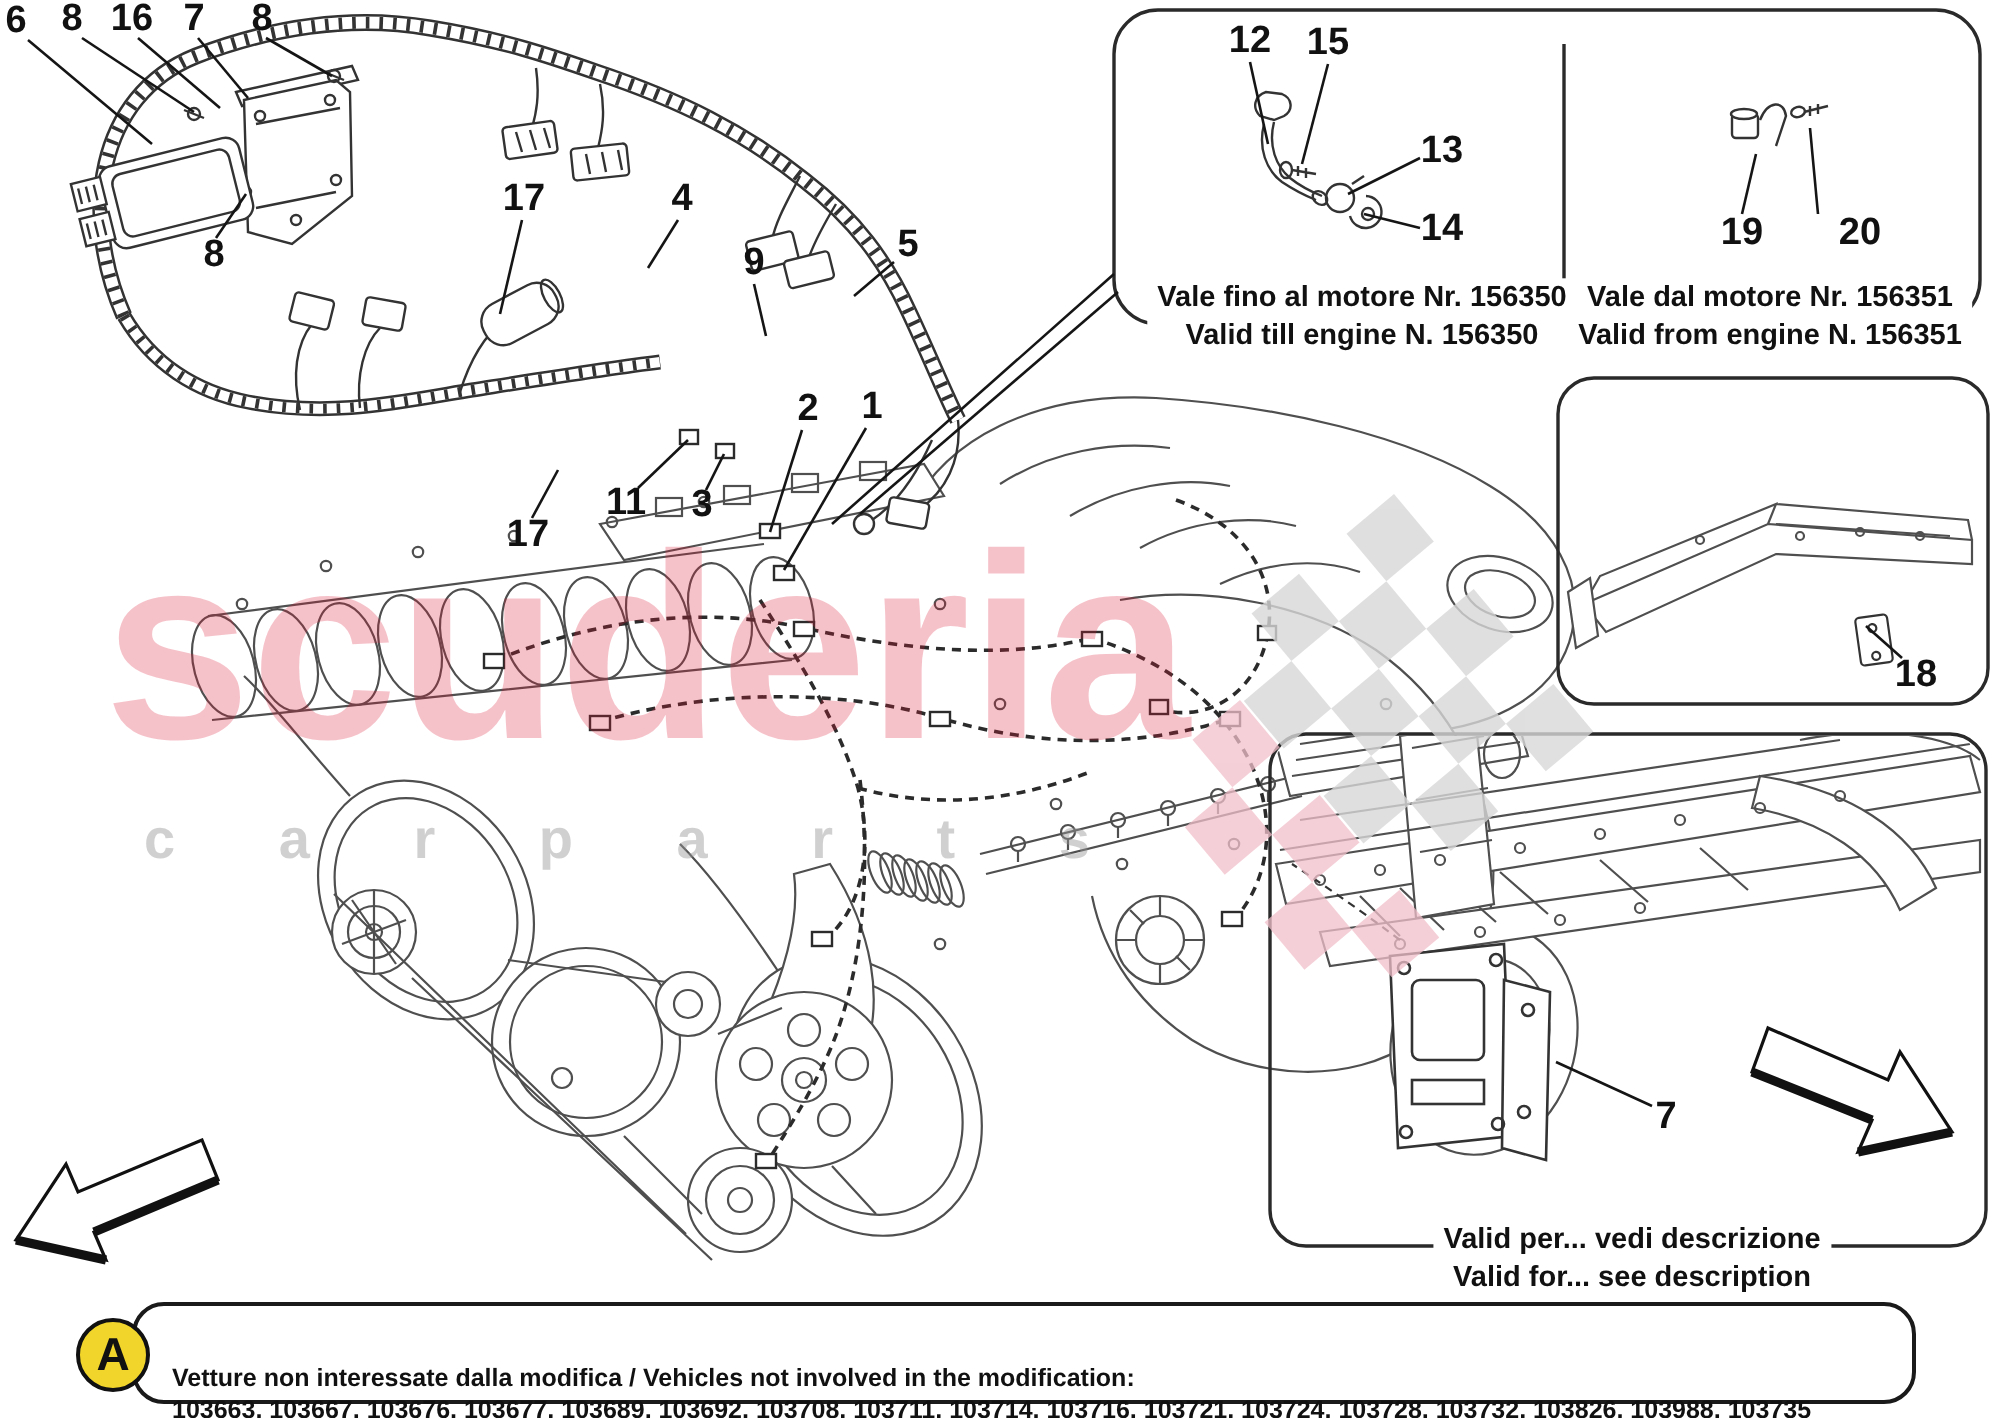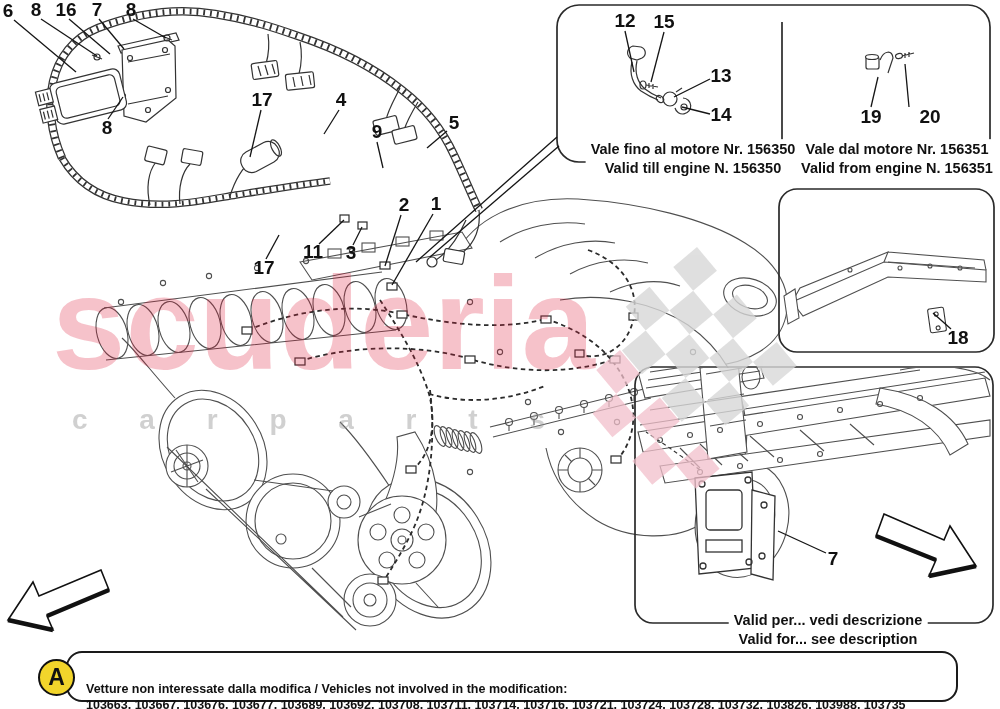--- a/index.html
+++ b/index.html
@@ -10,21 +10,21 @@
   #wm-layer{position:absolute;left:0;top:0;width:839px;height:709px;z-index:3;pointer-events:none;}
   .wm-word{position:absolute;left:52px;top:258px;font-size:132px;font-weight:bold;line-height:1;
            color:rgba(222,28,60,0.27);letter-spacing:0px;white-space:nowrap;}
   .wm-sub{position:absolute;left:72px;top:404px;font-size:28px;font-weight:bold;
           color:rgba(150,150,150,0.45);letter-spacing:22px;white-space:nowrap;}
   
   #labels{position:absolute;left:0;top:0;width:1000px;height:709px;z-index:4;}
   .callout{position:absolute;transform:translate(-50%,-50%);font-size:19px;font-weight:bold;
            color:#111;white-space:nowrap;}
   .caption{position:absolute;transform:translate(-50%,-50%);text-align:center;font-size:14.5px;
-           font-weight:bold;color:#111;line-height:1.3;background:#fff;padding:1px 5px;white-space:nowrap;margin-left:12px;}
+           font-weight:bold;color:#111;line-height:1.3;background:#fff;padding:1px 5px;white-space:nowrap;}
   
   #legend-bar{position:absolute;left:66px;top:651px;width:888px;height:47px;background:#fff;
               border:2px solid #1a1a1a;border-radius:16px;z-index:5;}
   #legend-marker{position:absolute;left:38px;top:659px;width:33px;height:33px;border-radius:50%;
                  background:#f2d52b;border:2.5px solid #111;z-index:6;display:flex;align-items:center;
                  justify-content:center;font-size:23px;font-weight:bold;color:#111;}
   #legend-text{position:absolute;left:86px;top:655px;width:868px;z-index:6;font-size:12.5px;
                font-weight:bold;color:#111;line-height:16px;white-space:nowrap;margin-top:26px;}
 </style>
 </head>

